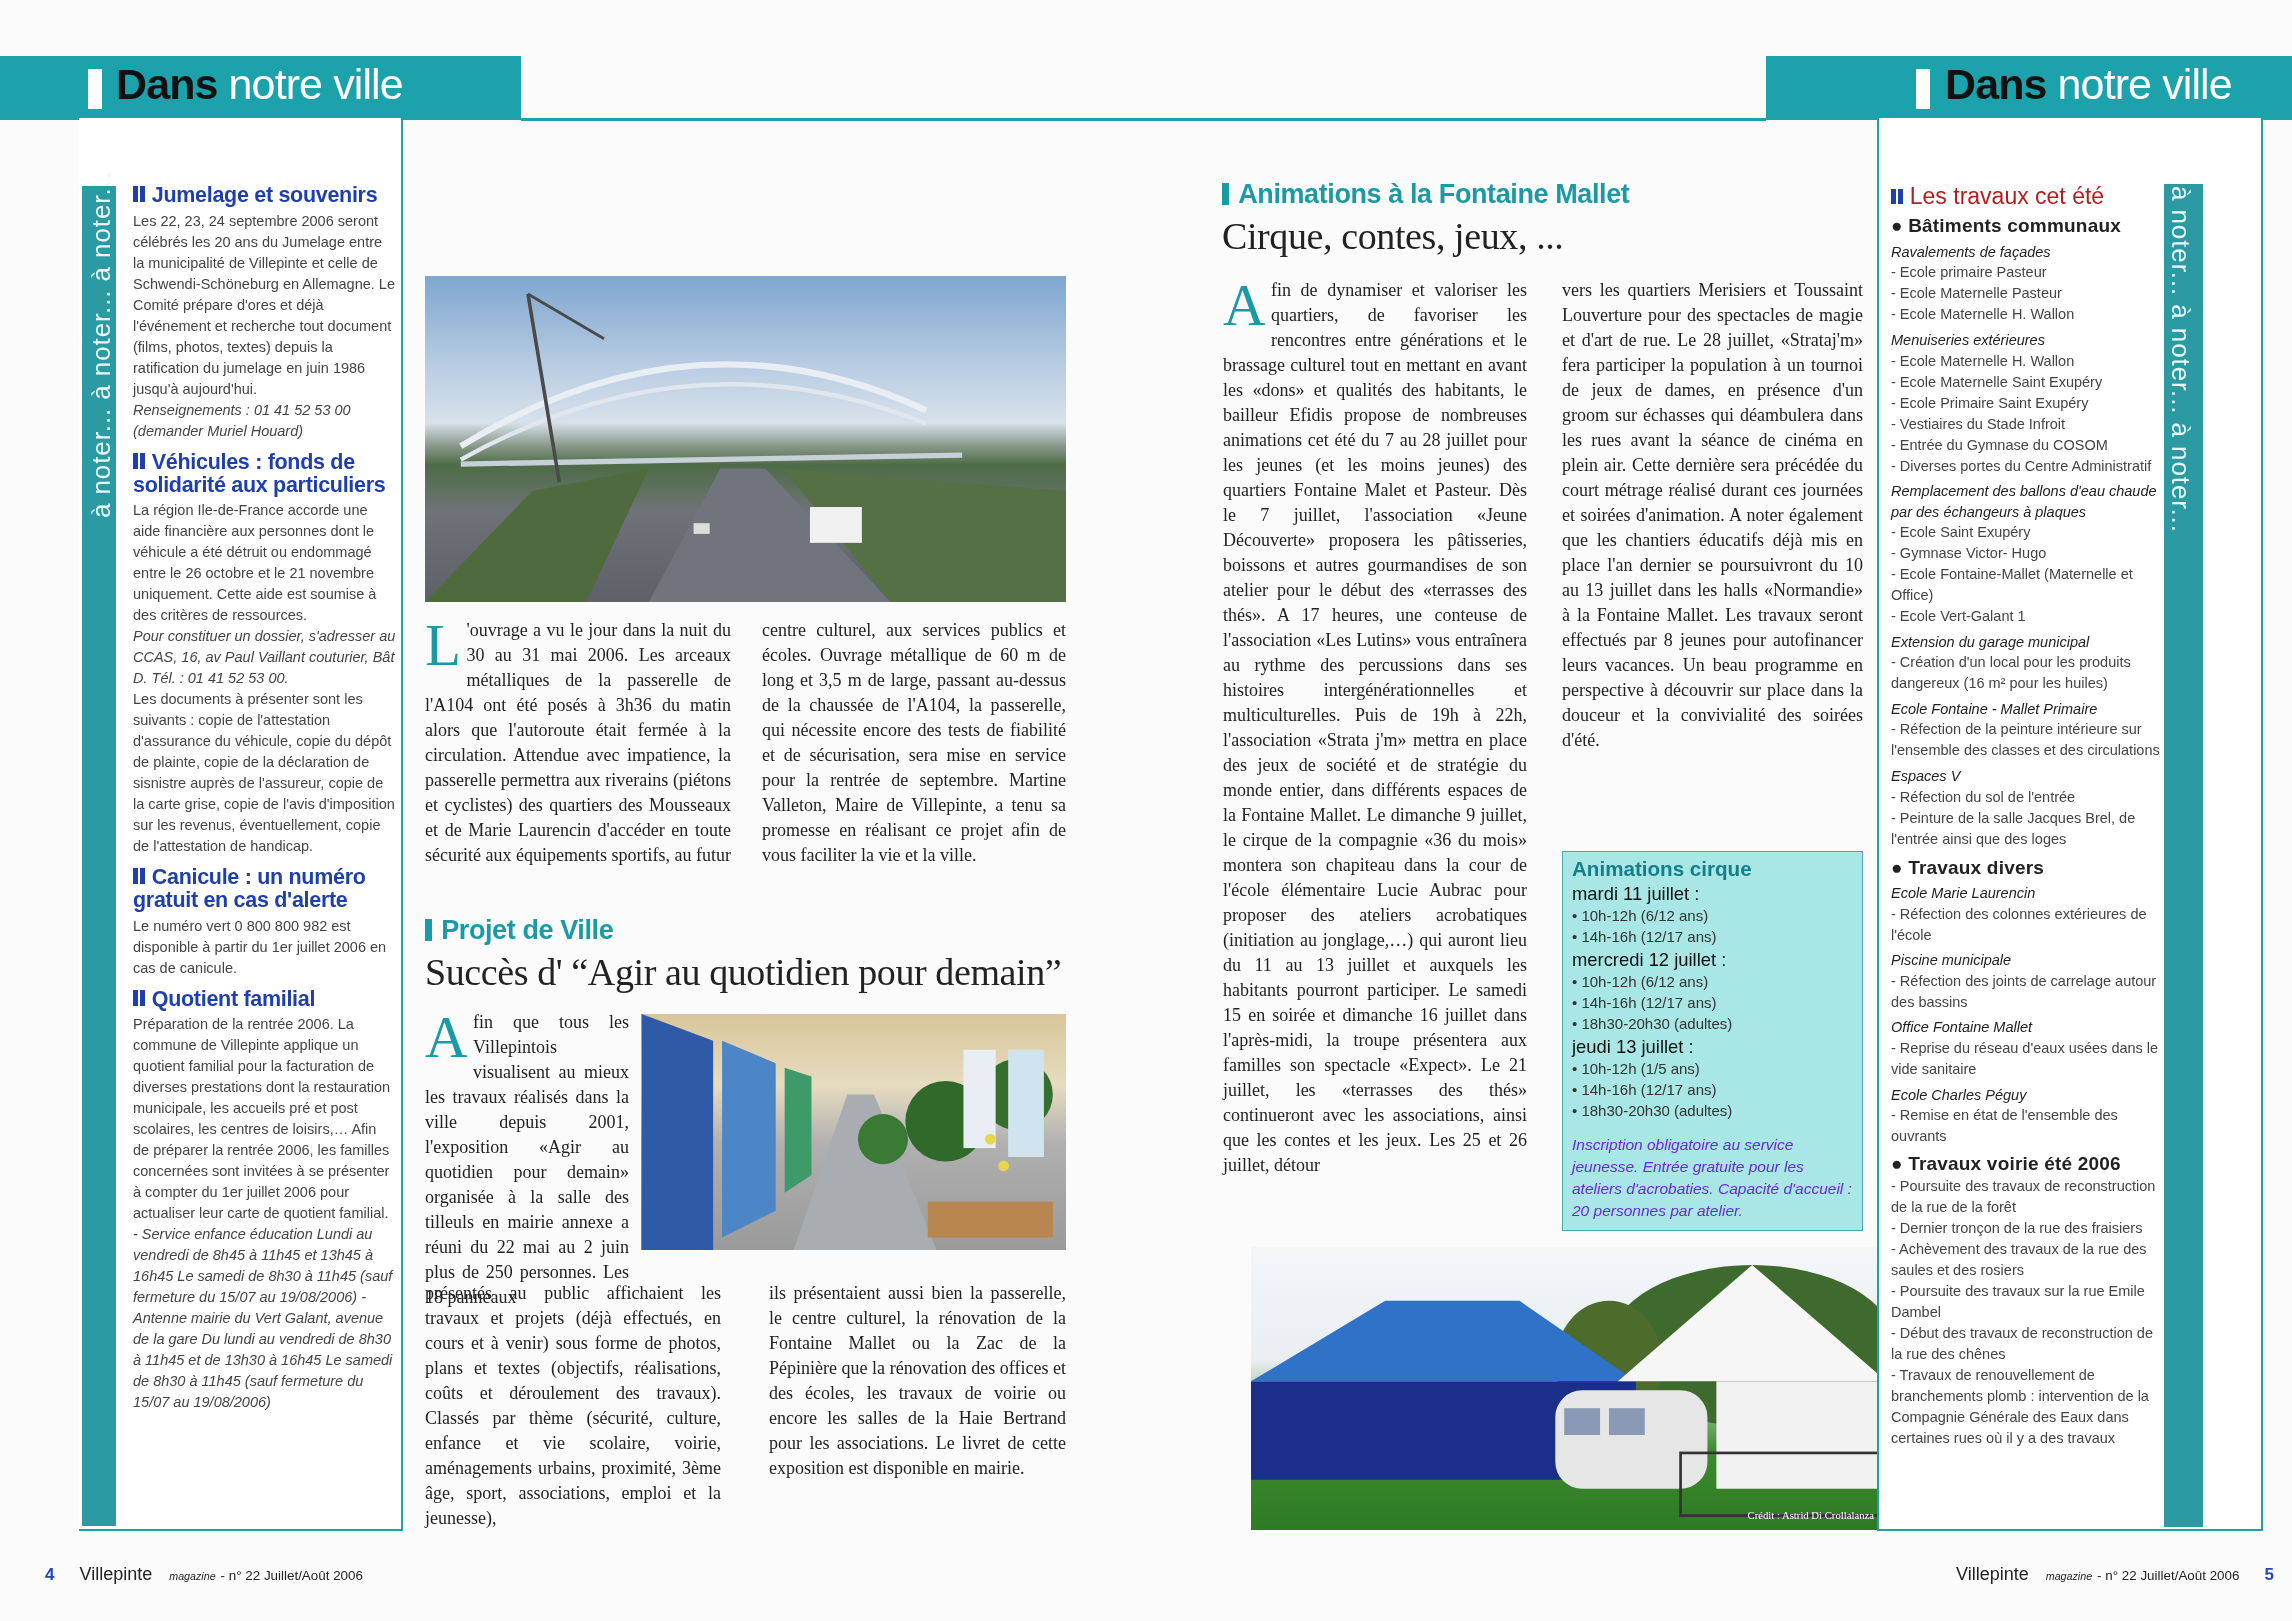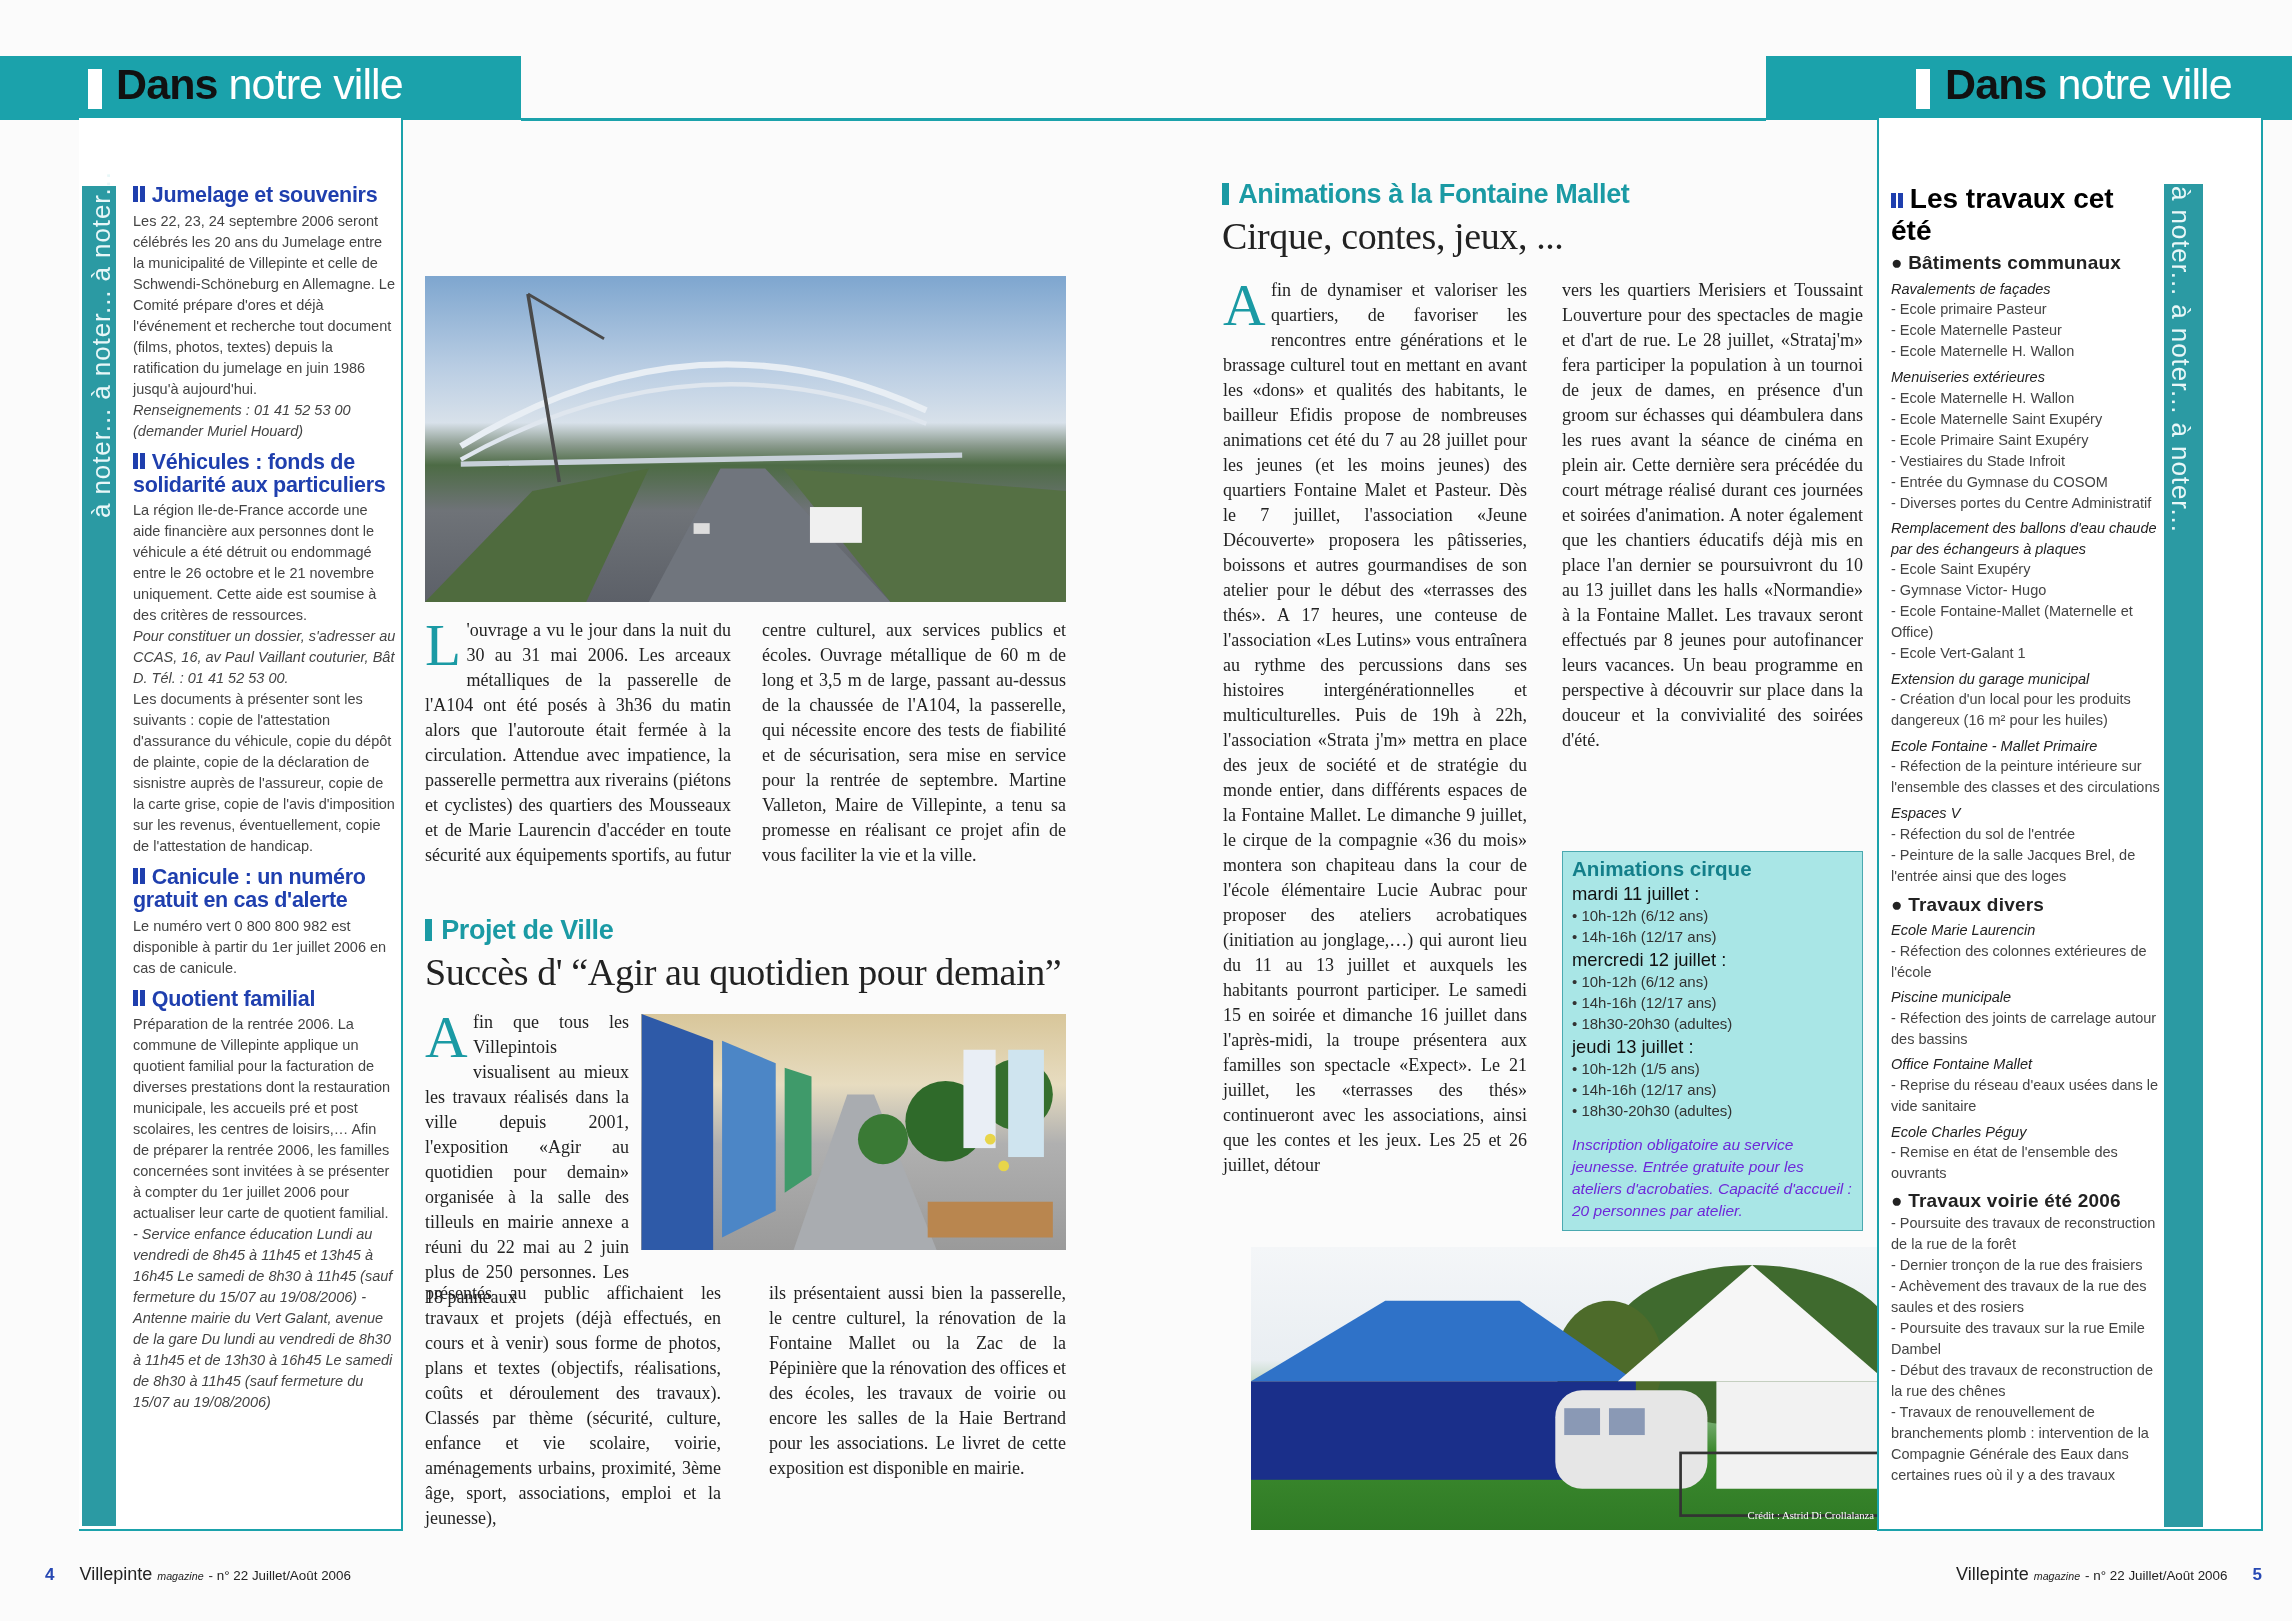--- a/index.html
+++ b/index.html
@@ -23,28 +23,28 @@
   .kicker .bar { display:inline-block; width:7.2px; height:21.5px; background:#1a9aa4; margin-right:9px; vertical-align:-1.8px; }
   .headline { font-family:"Liberation Serif", serif; color:#222; font-size:38px; white-space:nowrap; letter-spacing:-0.4px; }
   .body-serif { font-family:"Liberation Serif", serif; font-size:18px; line-height:25px; color:#222; text-align:justify; margin:0; }
   .dropcap { float:left; font-family:"Liberation Serif", serif; color:#1a9aa4; font-size:59px; line-height:47px; margin:3.6px 5.4px 0 0; }
   .photo { position:absolute; overflow:hidden; }
   .info-box { position:absolute; border:1.8px solid #4aa9b0; background:#a9e6e6; padding:5.4px 9px; box-sizing:border-box; }
   .info-box h4 { margin:0; color:#137f8a; font-size:20.6px; font-weight:bold; }
   .info-box .day { font-size:18.4px; color:#111; margin-top:0.9px; line-height:23px; }
   .info-box .slot { font-size:15px; color:#333; line-height:21px; }
   .info-box .note { font-style:italic; color:#6d28d9; font-size:15.5px; line-height:22px; margin-top:12.5px; }
-  .tr-h { color:#000000; font-weight:bold; font-size:28px; margin:0 0 5.4px 0; }
+  .tr-h { color:#b91c1c; font-weight:normal; font-size:23px; margin:0 0 5.4px 0; }
   .tr-h .sq { display:inline-block; width:11.6px; height:15px; border-left:5.4px solid #1f3fae; border-right:5.4px solid #1f3fae; box-sizing:border-box; margin-right:7.2px; }
   .tr-sec { font-size:19px; color:#222; font-weight:bold; margin:3.6px 0 1.8px 0; letter-spacing:0.2px; }
   .tr-sub { font-style:italic; font-size:14.5px; color:#222; margin:4.5px 0 0 0; line-height:20.6px; }
   .tr-item { font-size:14.5px; color:#444; line-height:21px; margin:0; }
   .footer { position:absolute; top:1564px; font-size:18px; color:#222; white-space:nowrap; }
   .footer .pn { color:#2748b3; font-weight:bold; font-size:17px; }
-  .footer .mag { font-style:italic; font-size:10.7px; }
+  .footer .mag { font-style:italic; font-size:10.7px;margin-left:12px; }
   .footer .issue { font-size:13.4px; }
   .credit { position:absolute; right:16px; bottom:9px; color:#fff; font-family:"Liberation Serif", serif; font-size:10.7px; }
 </style>
 </head>
 <body>
 
 <div class="banner" style="left:0; width:521px;">
   <div class="bar" style="left:88px;"></div>
   <div class="title" style="left:116px;">
     <b>Dans</b> <span>notre ville</span>

